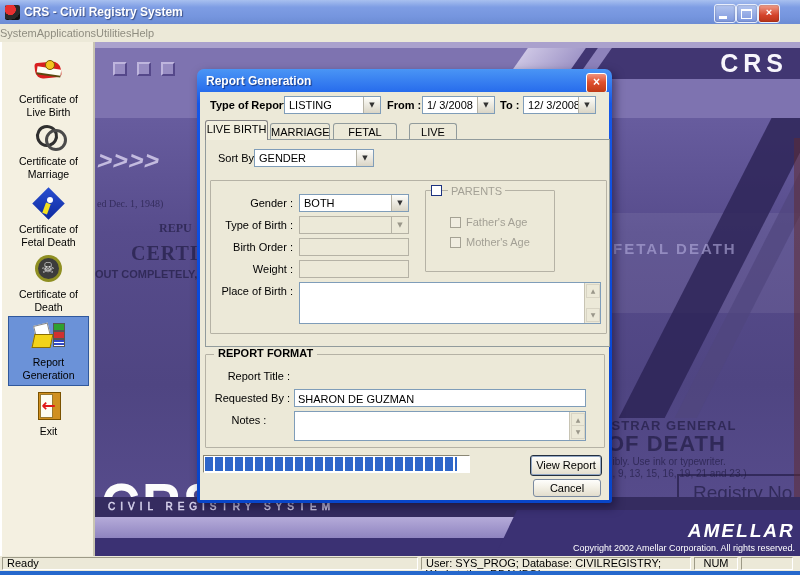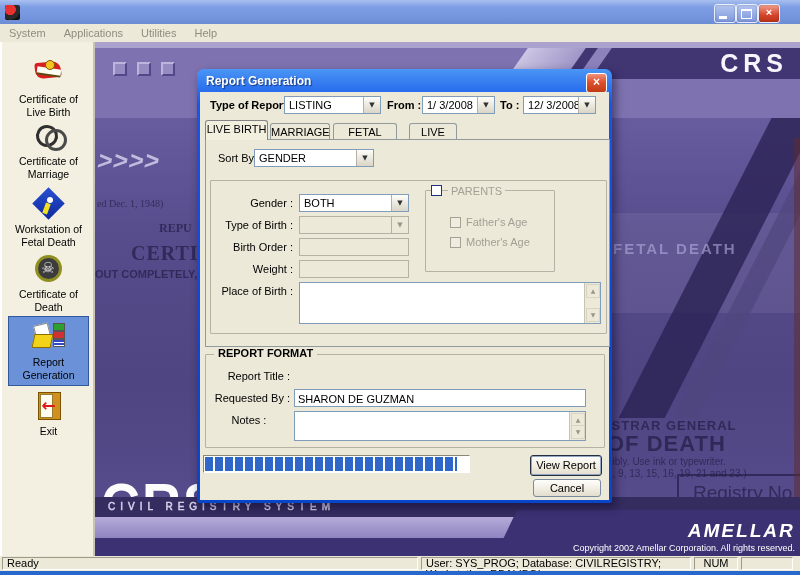--- a/index.html
+++ b/index.html
@@ -16,21 +16,21 @@
   .win-btn{position:absolute;top:4px;width:20px;height:17px;border:1px solid #e8eefc;border-radius:3px;
     color:#fff;font-weight:bold;text-align:center;line-height:15px;font-size:11px;
     box-shadow:inset 0 0 2px rgba(0,0,30,.35);}
   #btn-min{left:714px;background:linear-gradient(180deg,#b4c6ef,#7e97dd);}
   #btn-max{left:736px;background:linear-gradient(180deg,#b4c6ef,#7e97dd);}
   #btn-close{left:758px;background:linear-gradient(180deg,#f0a08c,#d5432a 60%,#b83418);}
   #btn-min .bar{position:absolute;left:4px;bottom:3px;width:8px;height:3px;background:#fff;}
   #btn-max .box{position:absolute;left:4px;top:4px;width:9px;height:7px;border:1px solid #fff;border-top-width:2px;}
   #menubar{position:absolute;left:0;top:24px;width:800px;height:18px;background:#ece9d8;
     border-bottom:1px solid #d8d4c4;display:flex;align-items:center;}
-  .menu-item{padding:0 9px;color:#8f8d80;}
+  .menu-item{padding:0 0;color:#8f8d80;}
   
   #sidebar{position:absolute;left:0;top:42px;width:95px;height:514px;z-index:3;
     background:#f4f0e1;border-right:2px solid #c9c5b2;border-left:2px solid #fff;box-sizing:border-box;}
   .side-item{position:absolute;left:6px;width:81px;text-align:center;cursor:pointer;}
   .side-item .ic{position:relative;width:34px;height:32px;margin:0 auto 3px auto;}
   .side-label{font-size:10.5px;line-height:1.2;color:#000;}
   .side-item.selected{background:#6b92d8;border:1px solid #30589c;box-sizing:border-box;padding:4px 0 4px 0;}
   
   .ic-lb .a{position:absolute;left:3px;top:4px;width:26px;height:16px;background:#d81f1f;border-radius:3px 9px 3px 8px;transform:rotate(-6deg);}
   .ic-lb .b{position:absolute;left:5px;top:10px;width:24px;height:6px;background:#fdfdf4;transform:rotate(8deg);box-shadow:0 2px 0 #5a4a10;}
@@ -129,20 +129,21 @@
     padding:0 4px;box-sizing:border-box;line-height:11px;font-size:11px;}
   #bluebar{position:absolute;left:0;top:571px;width:800px;height:4px;background:#2668cc;z-index:6;}
 </style>
 </head>
 <body>
 
 <div id="screen">
 
   <div id="titlebar">
     <div id="app-icon"></div>
+    <div id="title-text">CRS - Civil Registry System</div>
     <div class="win-btn" id="btn-min">
         <div class="bar"></div>
       </div>
     <div class="win-btn" id="btn-max">
         <div class="box"></div>
       </div>
     <div class="win-btn" id="btn-close"><span>×</span></div>
   </div>
 
   <div id="menubar">
@@ -211,21 +212,21 @@
           <div class="r2"></div>
         </div>
       <div class="side-label">Certificate of Marriage</div>
     </div>
     <div class="side-item" style="top:146px;">
       <div class="ic ic-fd">
           <div class="d"></div>
           <div class="h"></div>
           <div class="t"></div>
         </div>
-      <div class="side-label">Workstation of Fetal Death</div>
+      <div class="side-label">Certificate of Fetal Death</div>
     </div>
     <div class="side-item" style="top:211px;">
       <div class="ic ic-dt">
           <div class="o"></div>
           <div class="i">☠</div>
         </div>
       <div class="side-label">Certificate of Death</div>
     </div>
     <div class="side-item selected" style="top:274px;">
       <div class="ic ic-rg">

